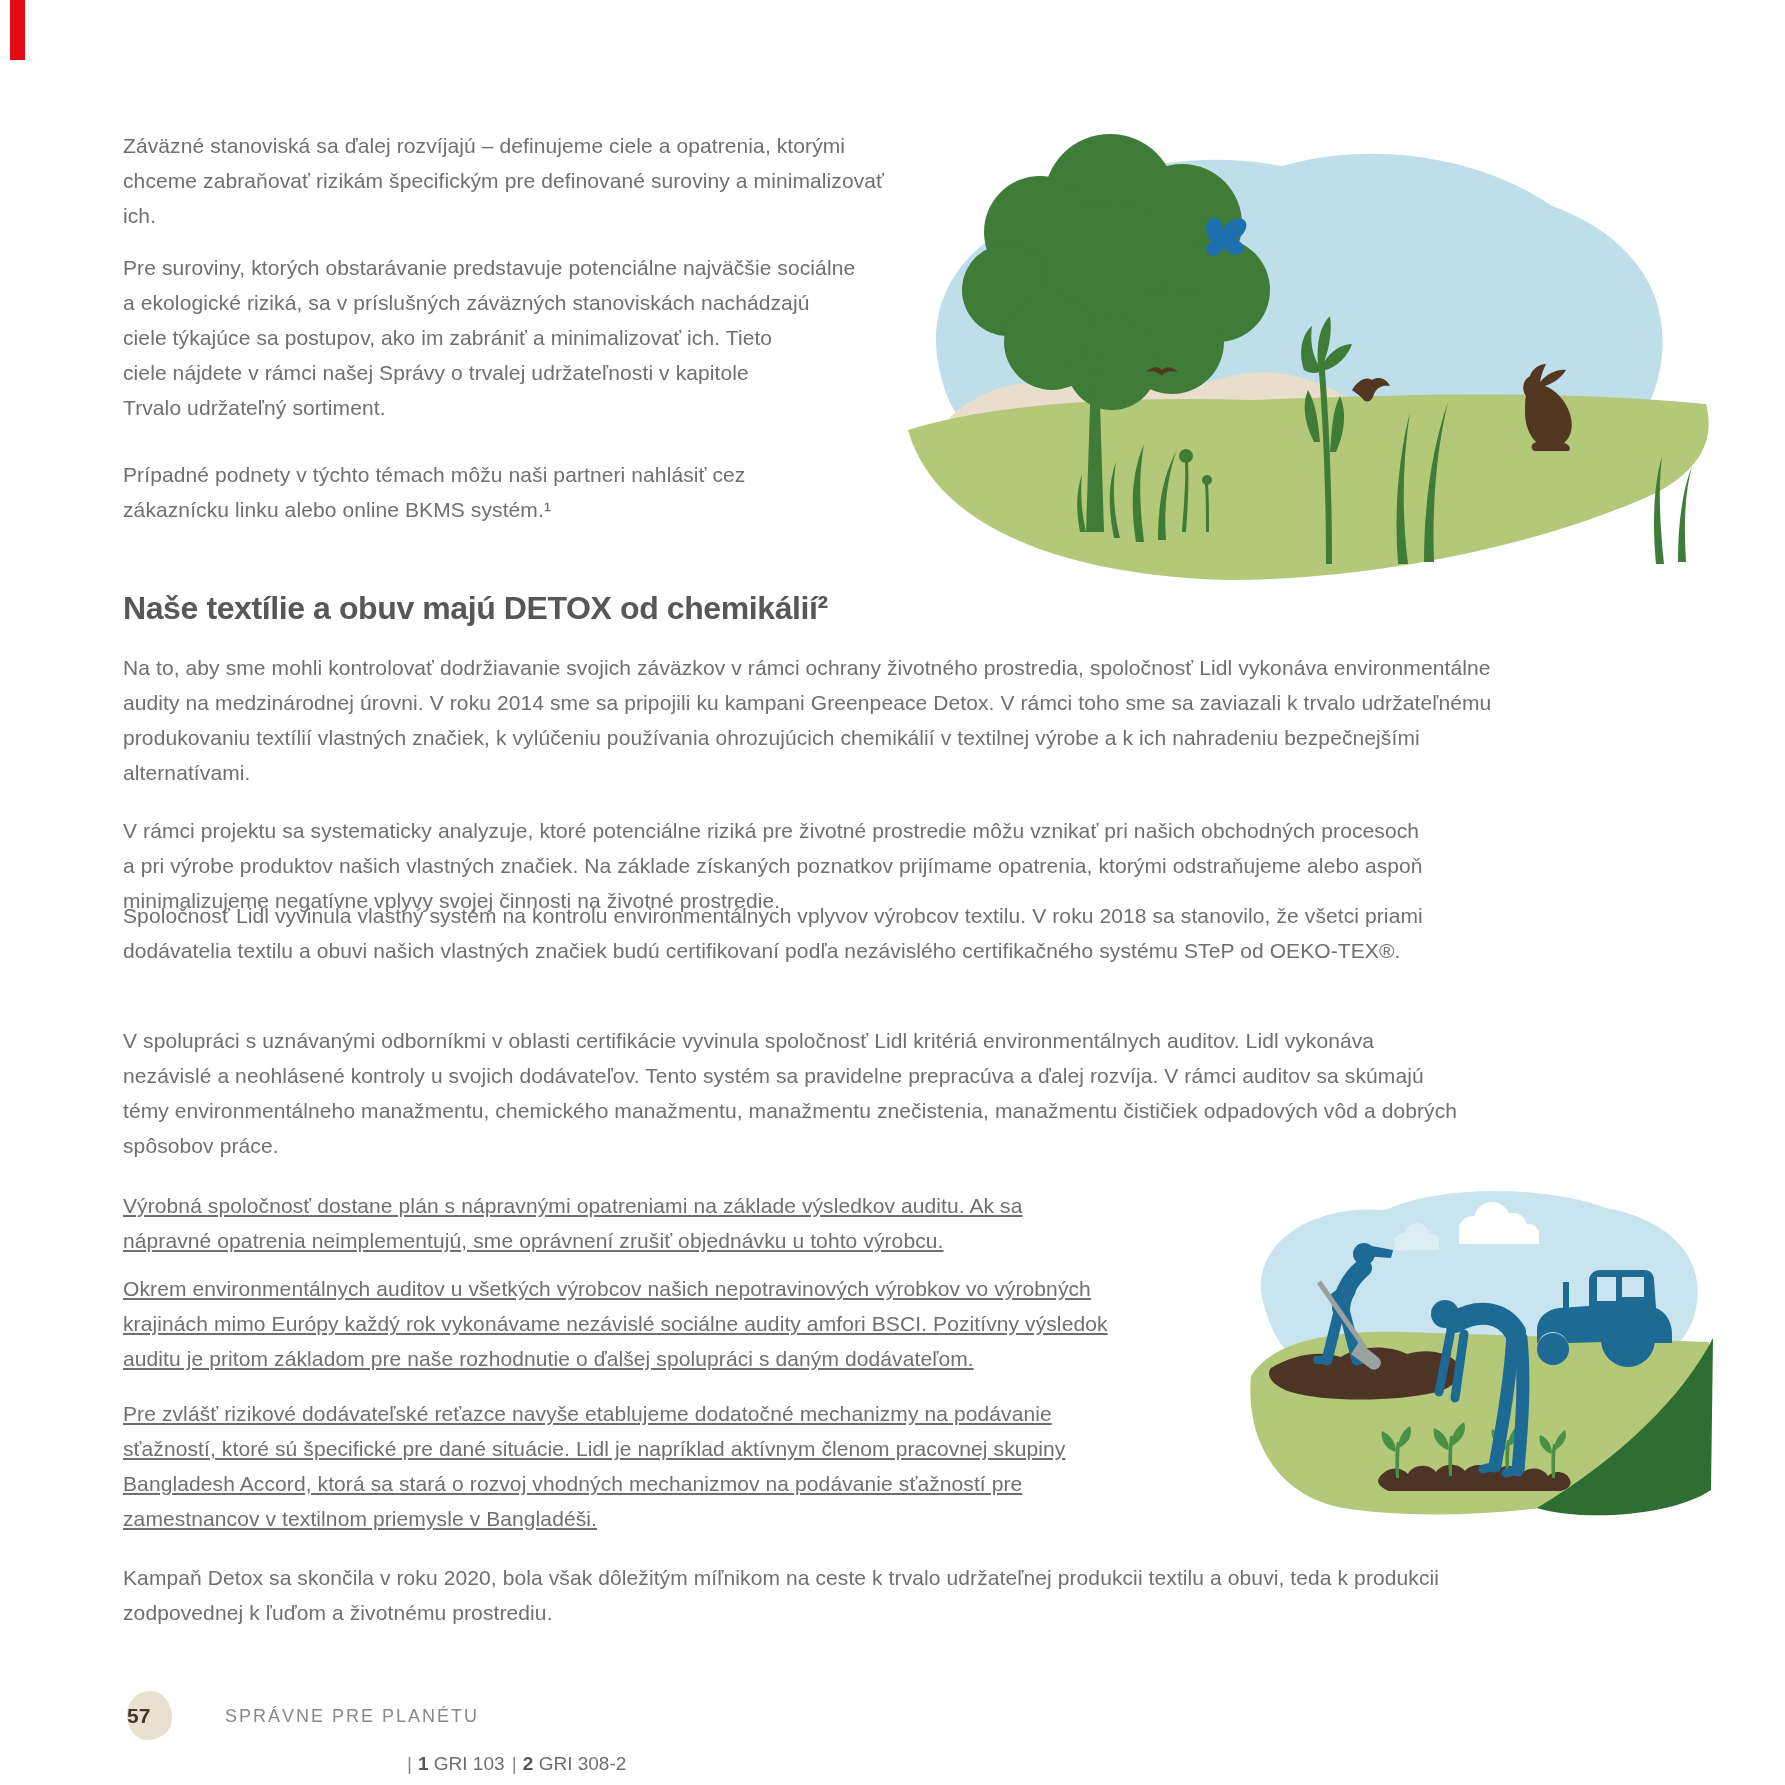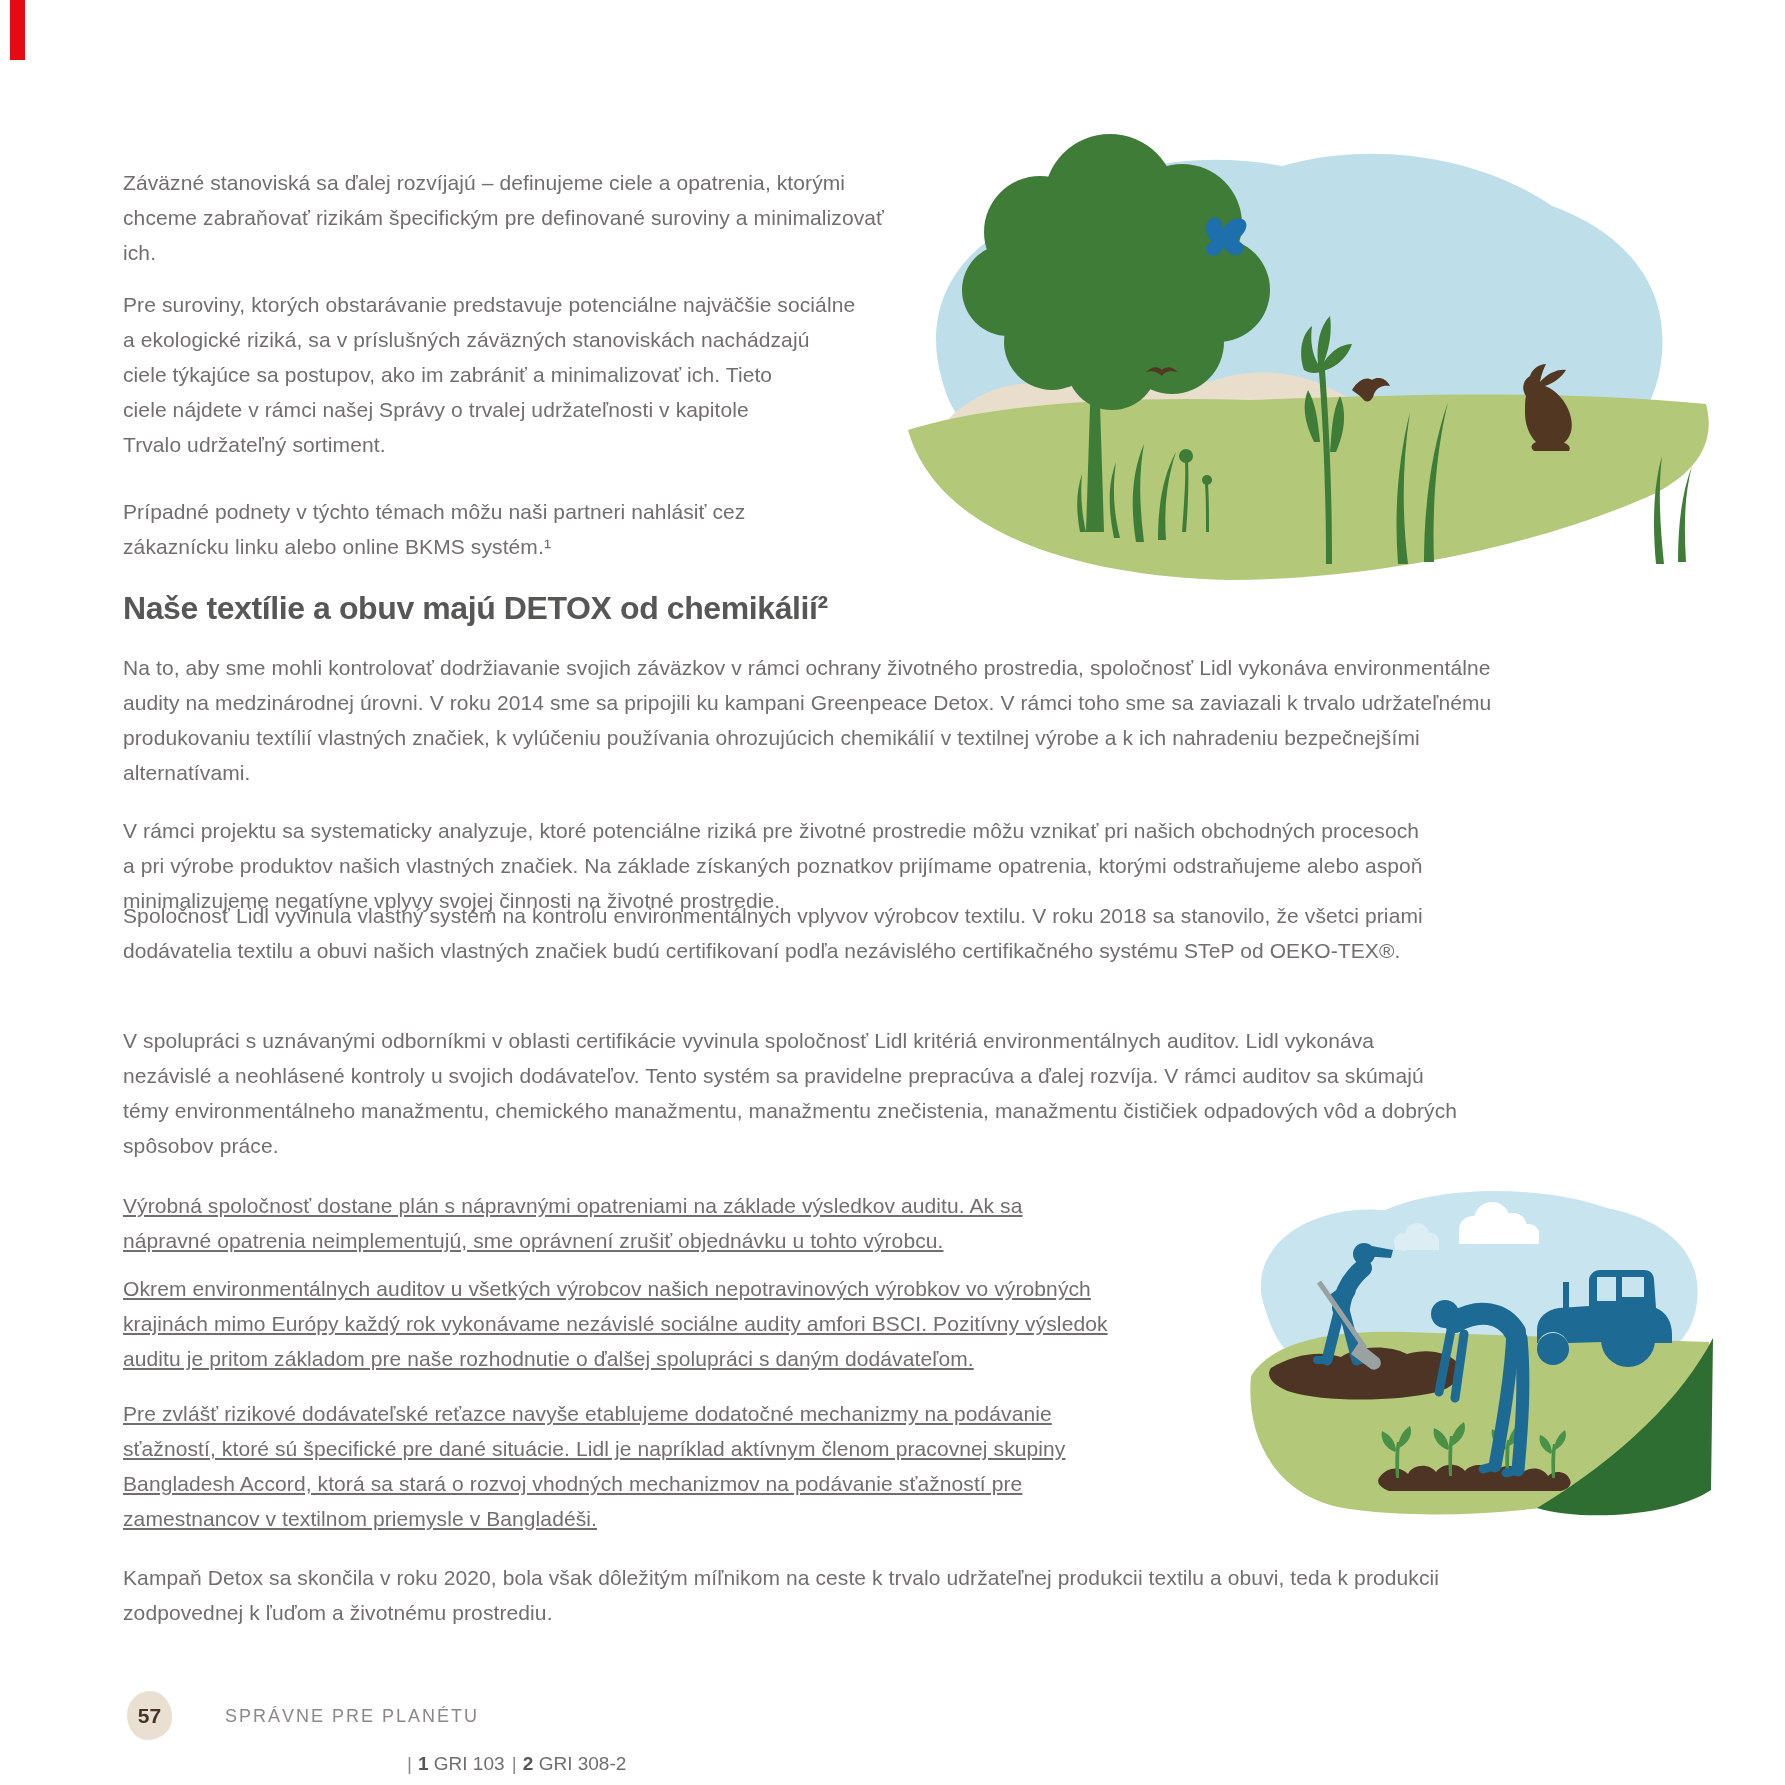--- a/index.html
+++ b/index.html
@@ -1,29 +1,29 @@
 <!DOCTYPE html>
 <html><head>
 <meta charset="utf-8">
 <style>
   html,body{margin:0;padding:0;background:#ffffff;}
   .page{position:relative;width:1785px;height:1785px;background:#ffffff;overflow:hidden;
         font-family:"Liberation Sans",sans-serif;}
   .red-tab{position:absolute;left:10px;top:0;width:15px;height:60px;background:#e60a14;}
   .body-par{position:absolute;left:123px;margin:0;white-space:pre-line;
             font-size:21px;line-height:35px;color:#706f6e;letter-spacing:0.1px;}
-  .w-narrow{width:920px;margin-top:37px;}
+  .w-narrow{width:920px;}
   .w-mid{width:1070px;text-decoration:underline;}
   .w-full{width:1545px;}
   .section-heading{position:absolute;left:123px;top:590px;margin:0;
             font-size:32px;font-weight:800;color:#575756;letter-spacing:-0.4px;}
   .illo{position:absolute;}
   .footer-badge{position:absolute;left:127px;top:1691px;width:45px;height:49px;
             background:#e9e0d1;border-radius:52% 48% 55% 45% / 50% 55% 45% 52%;
-            display:flex;align-items:center;justify-content:center;
+            display:flex;align-items:center;
             font-size:21px;font-weight:bold;color:#46342a;}
   .footer-title{position:absolute;left:193px;top:1706px;font-size:18px;letter-spacing:2px;
             color:#8a8988;font-weight:400;margin-left:32px;}
   .footer-refs{position:absolute;left:405px;top:1753px;font-size:19px;color:#706f6e;}
   .footer-refs .div{color:#8a8988;padding:0 6px 0 2px;}
   .footer-refs b{color:#575756;}
 </style>
 </head>
 <body>
 

